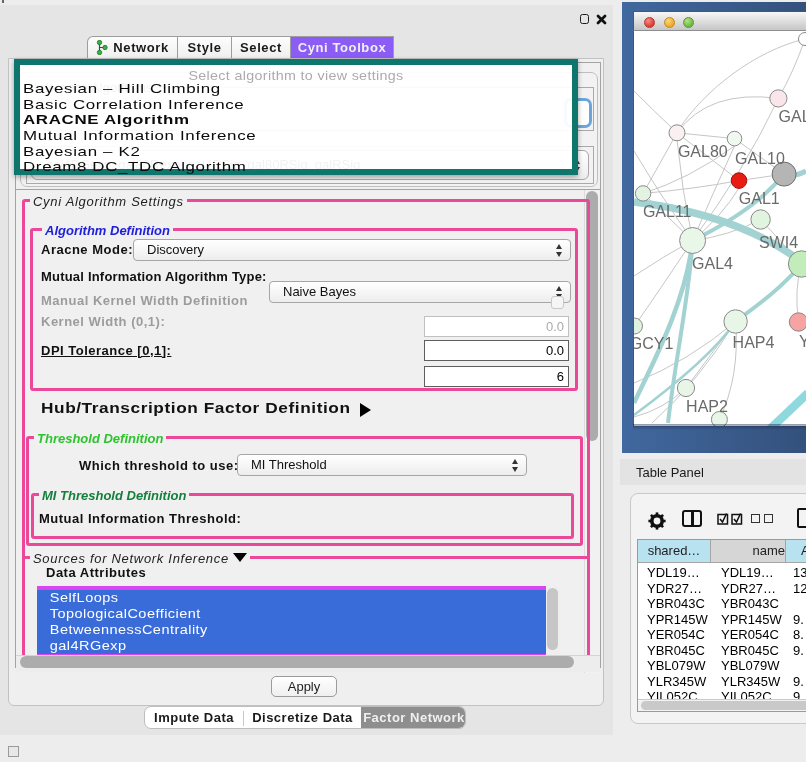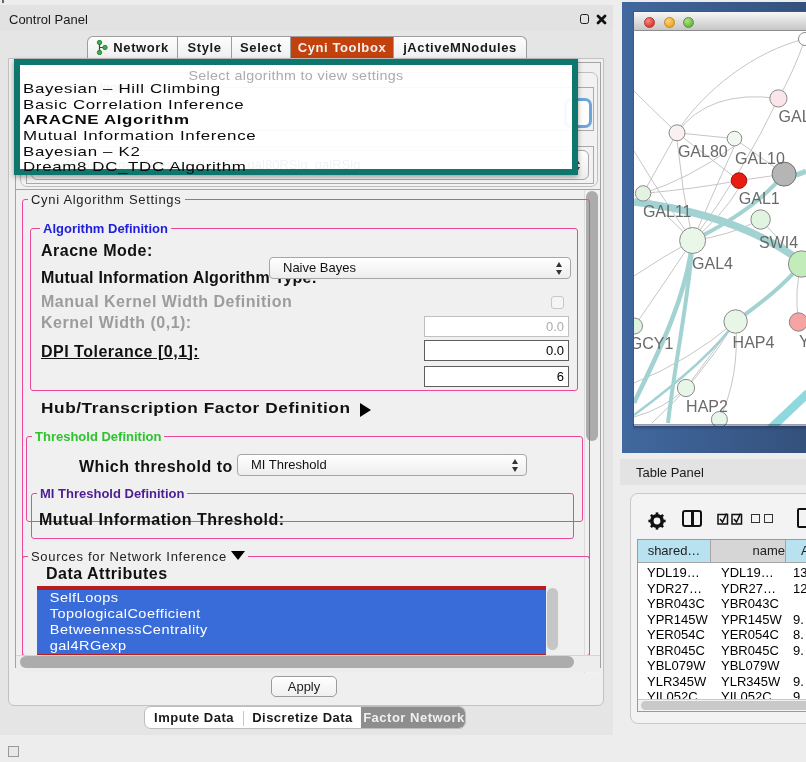--- a/index.html
+++ b/index.html
@@ -8,46 +8,46 @@
 .abs { position:absolute; }
 .bold { font-weight:bold; }
 
 #cpwin { left:0; top:5px; width:613px; height:730px; background:#E5E5E5; }
 #cptitle { left:0; top:0; width:613px; height:26px; background:#E2E2E2; }
 #cptitle span { position:absolute; left:9px; top:7px; font-size:13px; color:#1a1a1a; }
 #floatic { left:580px; top:9px; width:9px; height:10px; border:1.5px solid #1a1a1a; border-radius:2.5px; }
 
 
 .ttab { position:absolute; top:31px; height:22px; letter-spacing:0.6px; border:1px solid #9d9d9d; border-bottom:none; background:linear-gradient(#FDFDFD,#EFEFEF); font-size:13px; font-weight:600; color:#1a1a1a; text-align:center; line-height:21px; }
-.ttab.sel { background:#c2410c; color:#F0F0F0; }
+.ttab.sel { background:#8b5cf6; color:#F0F0F0; }
 
 #tabpanel { left:8px; top:53px; width:596px; height:648px; background:#EFEFEF; border:1px solid #C2C2C2; border-radius:0 0 6px 6px; }
 #innerbox { left:15px; top:57px; width:586px; height:606px; background:#F0F0F0; border:1px solid #A3A3A3; }
 
 #hidgroup { left:20px; top:67px; width:578px; height:115px; border:1px solid #BFBFBF; border-radius:7px; background:#F2F2F2; }
 #box1 { left:26px; top:82px; width:568px; height:44px; border:1px solid #A9A9A9; }
 #box2 { left:26px; top:141px; width:568px; height:38px; border:1px solid #A9A9A9; }
 #focusring { left:564px; top:93px; width:28px; height:30px; border:3px solid #6DA5DB; border-radius:7px; background:#fff; }
 #combo2 { left:31px; top:145px; width:558px; height:30px; border:1px solid #A8A8A8; border-radius:6px; background:linear-gradient(#FFFFFF,#ECECEC); }
 
 #popup { left:14px; top:54px; width:564px; height:116px; background:rgba(255,255,255,0.94); border:6px solid #0f766e; box-shadow:0 2px 5px rgba(0,0,0,0.35); }
 #popup .ptitle { position:absolute; left:0; width:100%; top:3px; text-align:center; color:#ABABAB; font-size:13px; letter-spacing:0.3px; transform:scaleX(1.1); }
 .pitem { position:absolute; left:3px; font-size:13px; color:#0a0a0a; letter-spacing:0.5px; transform:scaleX(1.3); transform-origin:0 50%; }
 
-.group { position:absolute; border:1px solid #ec4899; border-radius:3px; }
+.group { position:absolute; border:3px solid #ec4899; border-radius:3px;font-style:italic; }
 .group > .glabel { position:absolute; top:-8px; left:5px; background:#F0F0F0; padding:0 3px; font-size:13px; font-weight:bold; white-space:nowrap; }
-.lbl { position:absolute; font-size:16px; font-weight:bold; color:#111; white-space:nowrap; letter-spacing:0.5px; }
+.lbl { position:absolute; font-size:13px; font-weight:bold; color:#111; white-space:nowrap; letter-spacing:0.5px; }
 .dis { color:#9C9C9C; }
 .combo { position:absolute; height:22px; border:1px solid #A6A6A6; border-radius:4px; background:linear-gradient(#FFFFFF,#EDEDED); font-size:13px; color:#111; line-height:20px; padding-left:13px; }
 .updn { position:absolute; right:7px; top:4px; width:7px; height:13px; }
 .updn:before { content:""; position:absolute; left:0; top:0; border-left:3.5px solid transparent; border-right:3.5px solid transparent; border-bottom:5px solid #333; }
 .updn:after { content:""; position:absolute; left:0; bottom:0; border-left:3.5px solid transparent; border-right:3.5px solid transparent; border-top:5px solid #333; }
 .field { position:absolute; left:424px; width:145px; height:21px; background:#fff; font-size:13px; text-align:right; padding-right:4px; line-height:20px; }
 
-#datalist { left:37px; top:581px; width:523px; height:69px; background:#b91c1c; overflow:hidden; }
+#datalist { left:37px; top:581px; width:523px; height:69px; background:#d946ef; overflow:hidden; }
 .litem { position:absolute; left:0; width:508px; height:16px; background:#3A6CD9; color:#fff; font-size:12.5px; line-height:16px; padding-left:11px; letter-spacing:0.4px; transform:scaleX(1.16); transform-origin:0 50%; }
 
 .sbthumb { position:absolute; background:#ACACAC; border-radius:6px; }
 
 #applybtn { left:271px; top:671px; width:66px; height:21px; border:1px solid #9B9B9B; border-radius:5px; background:linear-gradient(#FFFFFF,#EFEFEF); text-align:center; font-size:13px; color:#222; line-height:19px; }
 
 #segbar { left:144px; top:701px; width:322px; height:23px; background:#FFFFFF; border-radius:7px; border:1px solid #BDBDBD; overflow:hidden; }
 .seg { position:absolute; top:0; height:23px; font-size:13px; font-weight:600; color:#1a1a1a; text-align:center; line-height:22px; letter-spacing:0.5px; }
 #seg3 { background:#8E8E8E; color:#F0F0F0; }
 
@@ -61,40 +61,36 @@
 #dtable { position:absolute; left:6px; top:45px; width:182px; height:173px; background:#fff; border:1px solid #9a9a9a; overflow:hidden; }
 .th { position:absolute; top:0; height:23px; border-right:1px solid #A5A5A5; border-bottom:1px solid #A5A5A5; font-size:13px; color:#222; text-align:center; line-height:22px; }
 .tr { position:absolute; font-size:13px; color:#000; white-space:nowrap; }
 </style>
 </head>
 <body>
 
 <div class="abs" style="left:2px;top:0;width:2px;height:3px;background:#666;"></div>
 
 <div id="cpwin" class="abs">
-  <div id="cptitle" class="abs">
-      <span>Control Panel</span>
-    </div>
   <div id="floatic" class="abs"></div>
   <svg class="abs" style="left:596px; top:9px;" width="11" height="11" viewBox="0 0 11 11">
       <path d="M2 2 L9 9 M9 2 L2 9" stroke="#111" stroke-width="2.8" stroke-linecap="round" fill="none"></path>
     </svg>
 
   <div id="tabpanel" class="abs"></div>
 
   <div class="ttab" style="left:87px; width:91px; border-radius:6px 0 0 0;text-align:center;"><svg width="13" height="15" viewBox="0 0 13 15" style="vertical-align:-3px">
         <path d="M3.5 3 L3.5 12 M3.5 7.5 L8 7.5" stroke="#444" stroke-width="1.2" fill="none"></path>
         <circle cx="3.5" cy="2.5" r="2.2" fill="#3fae49" stroke="#1e7226" stroke-width="0.8"></circle>
         <circle cx="9" cy="7.5" r="2.2" fill="#3fae49" stroke="#1e7226" stroke-width="0.8"></circle>
         <circle cx="3.5" cy="12.5" r="2.2" fill="#3fae49" stroke="#1e7226" stroke-width="0.8"></circle>
       </svg> Network</div>
   <div class="ttab" style="left:178px; width:54px; border-left:none;">Style</div>
   <div class="ttab" style="left:232px; width:59px; border-left:none;">Select</div>
   <div class="ttab sel" style="left:291px; width:103px; border-left:none;">Cyni Toolbox</div>
-  <div class="ttab" style="left:394px; width:133px; border-left:none; border-radius:0 6px 0 0;">jActiveMNodules</div>
 
   <div id="innerbox" class="abs"></div>
 
   <div id="hidgroup" class="abs"></div>
   <div id="box1" class="abs"></div>
   <div id="box2" class="abs"></div>
   <div id="focusring" class="abs"></div>
   <div id="combo2" class="abs">
       <div class="updn" style="top:8px;"></div>
       <span style="position:absolute;left:14px;top:6px;font-size:13px;color:#222;white-space:nowrap;">gal4RGexp, gal80Rexp, gal4RSig, gal80RSig, galRSig</span>
@@ -107,41 +103,42 @@
   <div class="sbthumb" style="left:586px; top:186px; width:12px; height:250px;"></div>
 
   <div class="group" style="left:22px; top:194px; width:568px; height:461px;">
     <span class="glabel" style="font-weight:normal; color:#222; letter-spacing:0.7px;">Cyni Algorithm Settings</span>
   </div>
 
   <div class="group" style="left:30px; top:223px; width:548px; height:163px;">
     <span class="glabel" style="color:#2020DC; left:9px;">Algorithm Definition</span>
   </div>
   <div class="lbl" style="left:41px; top:237px;">Aracne Mode:</div>
+  <div class="combo" style="left:133px; top:234px; width:438px;">Discovery<div class="updn"></div></div>
   <div class="lbl" style="left:41px; top:264px; letter-spacing:0.2px;">Mutual Information Algorithm Type:</div>
-  <div class="combo" style="left:269px; top:252px; width:302px;">Naive Bayes<div class="updn"></div></div>
+  <div class="combo" style="left:269px; top:276px; width:302px;">Naive Bayes<div class="updn"></div></div>
   <div class="lbl dis" style="left:41px; top:287.5px;">Manual Kernel Width Definition</div>
   <div class="abs" style="left:551px; top:291px; width:13px; height:13px; background:#F5F5F5; border:1px solid #C8C8C8; border-radius:3px;"></div>
   <div class="lbl dis" style="left:41px; top:308.5px;">Kernel Width (0,1):</div>
   <div class="field" style="top:311px; border:1px solid #C0C0C0; color:#ABABAB;">0.0</div>
   <div class="lbl" style="left:41px; top:337.5px;text-decoration:underline;">DPI Tolerance [0,1]:</div>
   <div class="field" style="top:335px; border:1px solid #5E5E5E; color:#000;">0.0</div>
   <div class="field" style="top:361px; border:1px solid #5E5E5E; color:#000;">6</div>
 
   <div class="lbl" style="left:41px; top:394px; font-size:15px; transform:scaleX(1.15); transform-origin:0 50%;">Hub/Transcription Factor Definition</div>
   <div class="abs" style="left:360px; top:398px; width:0; height:0; border-top:7px solid transparent; border-bottom:7px solid transparent; border-left:11px solid #000;"></div>
 
-  <div class="group" style="left:26px; top:431px; width:557px; height:86px;padding-left:44px;">
+  <div class="group" style="left:26px; top:431px; width:557px; height:110px;padding-left:44px;">
     <span class="glabel" style="color:#2EC32E;">Threshold Definition</span>
   </div>
   <div class="lbl" style="left:79px; top:453px;">Which threshold to use:</div>
   <div class="combo" style="left:237px; top:449px; width:290px;">MI Threshold<div class="updn"></div></div>
 
   <div class="group" style="left:31px; top:488px; width:543px; height:46px;">
-    <span class="glabel" style="color:#4c1d95;">MI Threshold Definition</span>
+    <span class="glabel" style="color:#15803d;">MI Threshold Definition</span>
   </div>
   <div class="lbl" style="left:39px; top:506px;">Mutual Information Threshold:</div>
 
   <div class="group" style="left:22px; top:551px; width:568px; height:99px; border-bottom:none;">
     <span class="glabel" style="font-weight:normal; color:#222; letter-spacing:0.7px;">Sources for Network Inference <span style="display:inline-block;width:0;height:0;border-left:7px solid transparent;border-right:7px solid transparent;border-top:9px solid #000;vertical-align:1px;"></span></span>
   </div>
   <div class="lbl" style="left:30px; top:560px;padding-left:16px;">Data Attributes</div>
 
   <div id="datalist" class="abs">
     <div class="litem" style="top:3.5px;">SelfLoops</div>

